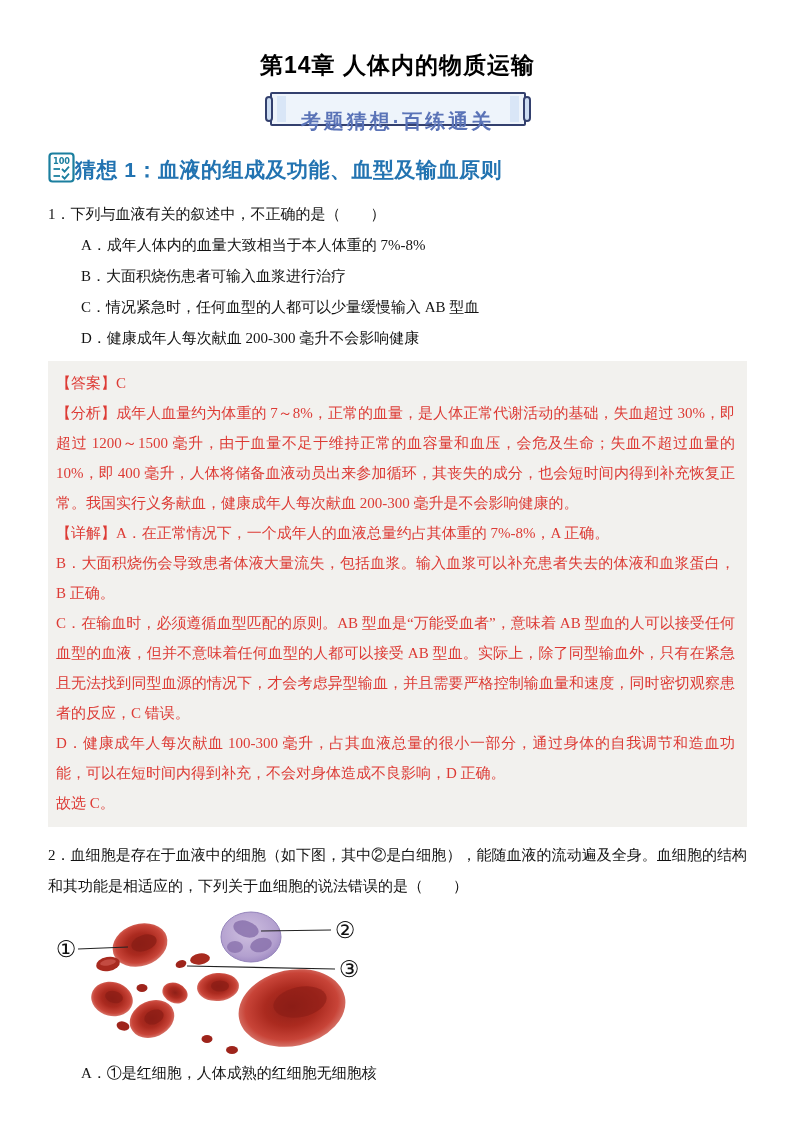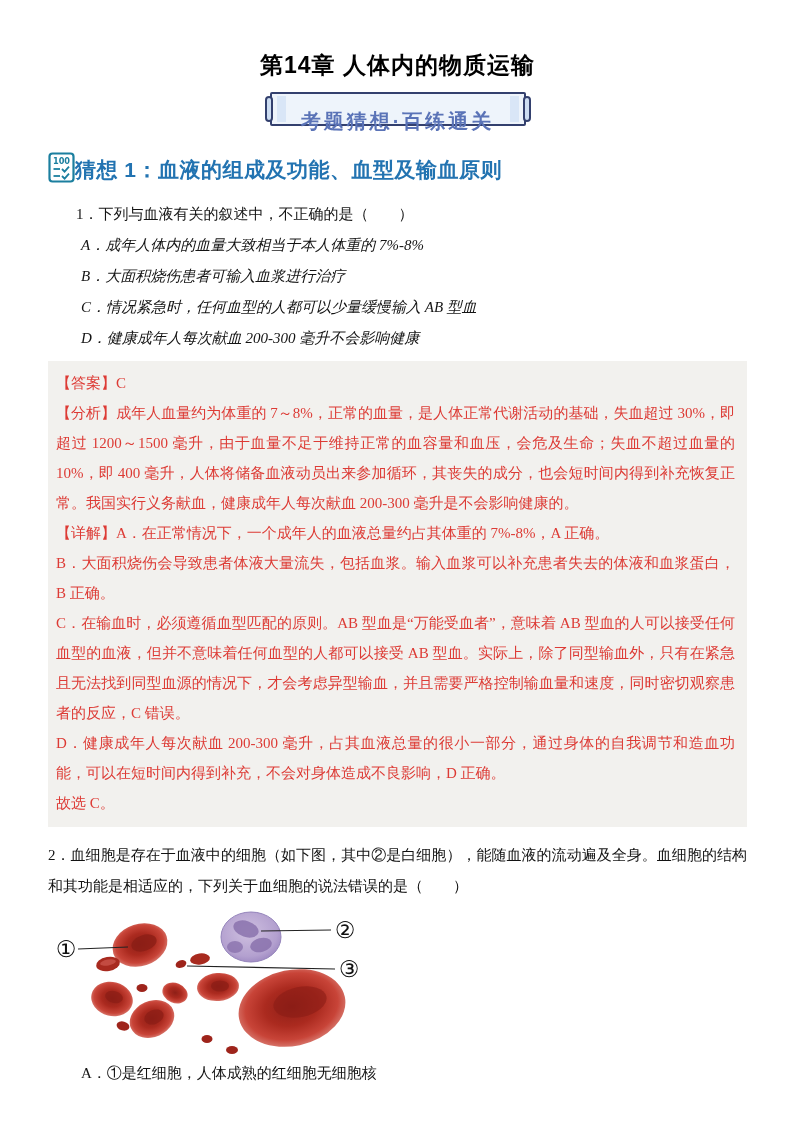--- a/index.html
+++ b/index.html
@@ -47,22 +47,22 @@
     font-family:"Liberation Sans","DejaVu Sans",sans-serif;
     font-weight:bold;font-size:20px;letter-spacing:3px;color:var(--banner-blue);margin-top:24px;
   }
 
   .section-head{display:flex;align-items:center;gap:0;margin-top:26px;}
   .section-title{
     color:var(--accent-blue);font-weight:bold;font-size:21px;
     font-family:"Liberation Sans","DejaVu Sans",sans-serif;letter-spacing:0.5px;
   }
 
-  .q-stem{margin-top:12px;line-height:31px;text-align:justify;margin-left:28px;}
-  .options{margin-left:33px;font-style:italic;}
+  .q-stem{margin-top:12px;line-height:31px;text-align:justify;}
+  .options{margin-left:33px;}
   .option{line-height:31px;}
 
   .answer-block{
     margin-top:7px;background:var(--answer-bg);color:var(--red);
     padding:7px 12px 9px 8px;
   }
   .answer-block p{margin:0;line-height:30px;text-align:justify;}
 
   .q2-stem{margin-top:13px;line-height:31px;text-align:justify;}
   .figure-wrap{margin-top:7px;margin-left:0;}
@@ -108,21 +108,21 @@
       <div class="option">D．健康成年人每次献血 200-300 毫升不会影响健康</div>
     </div>
   </div>
 
   <div class="answer-block">
     <p>【答案】C</p>
     <p>【分析】成年人血量约为体重的 7～8%，正常的血量，是人体正常代谢活动的基础，失血超过 30%，即超过 1200～1500 毫升，由于血量不足于维持正常的血容量和血压，会危及生命；失血不超过血量的 10%，即 400 毫升，人体将储备血液动员出来参加循环，其丧失的成分，也会短时间内得到补充恢复正常。我国实行义务献血，健康成年人每次献血 200-300 毫升是不会影响健康的。</p>
     <p>【详解】A．在正常情况下，一个成年人的血液总量约占其体重的 7%-8%，A 正确。</p>
     <p>B．大面积烧伤会导致患者体液大量流失，包括血浆。输入血浆可以补充患者失去的体液和血浆蛋白，B 正确。</p>
     <p>C．在输血时，必须遵循血型匹配的原则。AB 型血是“万能受血者”，意味着 AB 型血的人可以接受任何血型的血液，但并不意味着任何血型的人都可以接受 AB 型血。实际上，除了同型输血外，只有在紧急且无法找到同型血源的情况下，才会考虑异型输血，并且需要严格控制输血量和速度，同时密切观察患者的反应，C 错误。</p>
-    <p>D．健康成年人每次献血 200-300 毫升，占其血液总量的很小一部分，通过身体的自我调节和造血功能，可以在短时间内得到补充，不会对身体造成不良影响，D 正确。</p>
+    <p>D．健康成年人每次献血 100-300 毫升，占其血液总量的很小一部分，通过身体的自我调节和造血功能，可以在短时间内得到补充，不会对身体造成不良影响，D 正确。</p>
     <p>故选 C。</p>
   </div>
 
   <div>
     <div class="q2-stem">2．血细胞是存在于血液中的细胞（如下图，其中②是白细胞），能随血液的流动遍及全身。血细胞的结构和其功能是相适应的，下列关于血细胞的说法错误的是（　　）</div>
 
     <div class="figure-wrap">
       <svg width="322" height="145" viewBox="0 0 322 145" aria-hidden="true">
         <defs>
           <radialGradient id="rbcG" cx="50%" cy="48%" r="60%">

